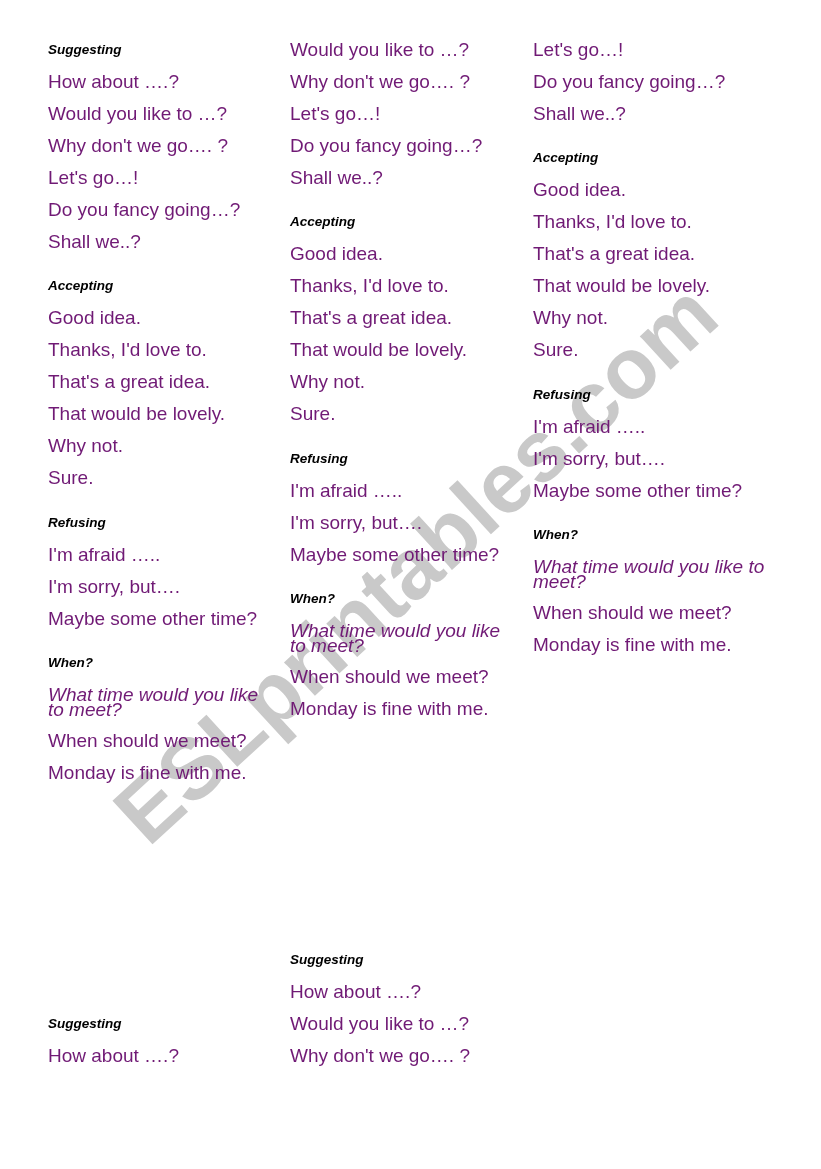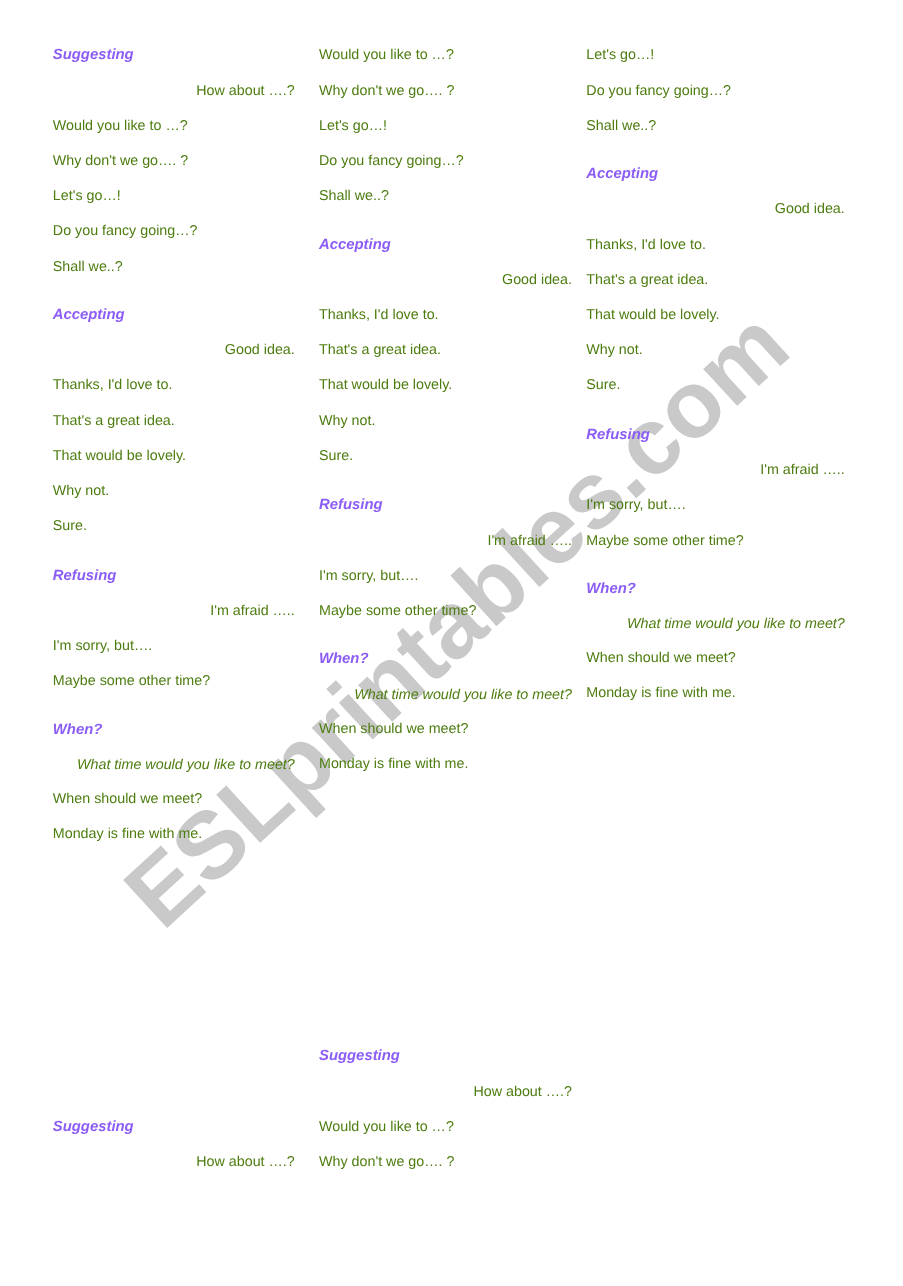--- a/index.html
+++ b/index.html
@@ -50,40 +50,40 @@
     position: absolute;
     z-index: 10;
   }
   #col-1 { left: 48px;  top: 42px;  width: 220px; }
   #col-2 { left: 290px; top: 42px;  width: 230px; }
   #col-3 { left: 533px; top: 42px;  width: 235px; }
   #col-b1 { left: 48px;  top: 1016px; width: 220px; }
   #col-b2 { left: 290px; top: 952px;  width: 230px; }
 
   .line {
-    font-size: 13px;
+    font-size: 19px;
     line-height: 16px;
-    color: #4d7c0f;
+    color: #701a75;
     white-space: pre-wrap;
     margin: 0;
   }
   .heading {
     font-size: 13.5px;
     line-height: 16px;
     font-weight: bold;
     font-style: italic;
-    color: #8b5cf6;
+    color: #000000;
     margin: 0;
   }
 
   
   .sp-item   { margin-top: 16px; }   
   .sp-head   { margin-top: 28px; }   
   .sp-head-tight { margin-top: 29px; } 
-  .sp-after-head { margin-top: 16px; text-align: right; }
+  .sp-after-head { margin-top: 16px; }
   .sp-first  { margin-top: 0; }
   .wrap2     { line-height: 15px; font-style: italic; }
 </style>
 </head>
 <body>
 
 <div id="page">
 
   <div id="watermark">
     <div class="wm-text">ESLprintables.com</div>

